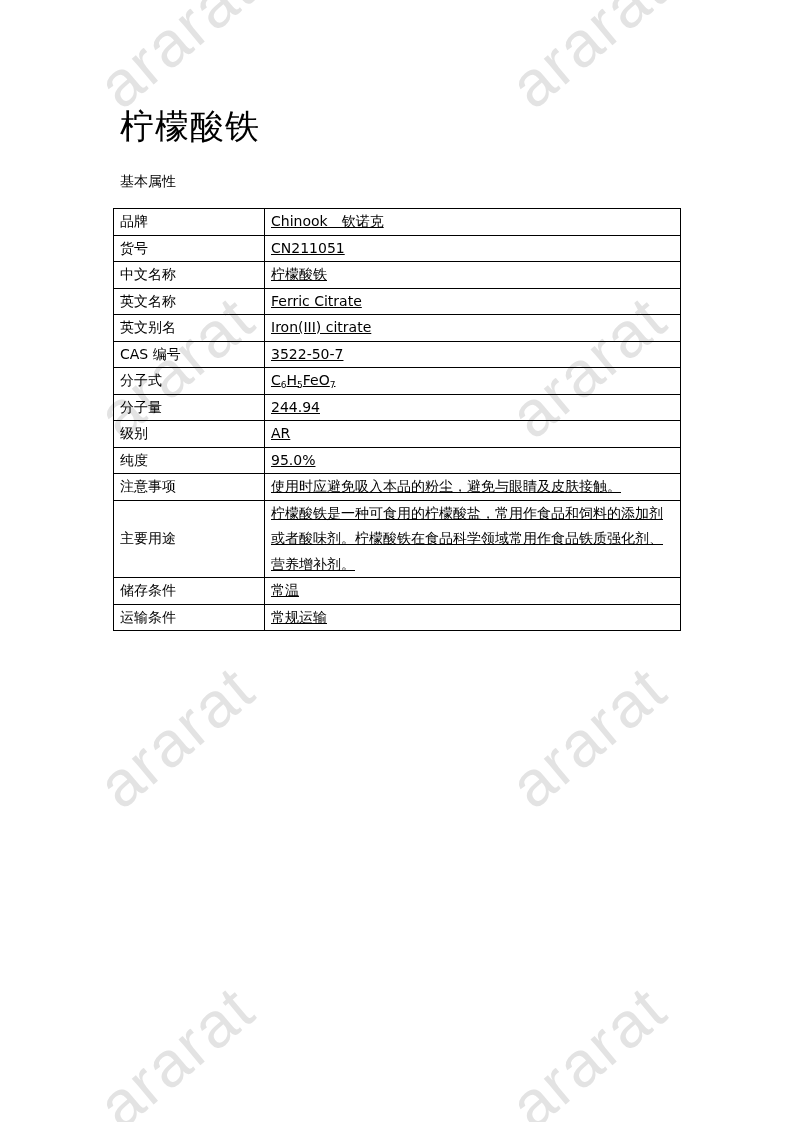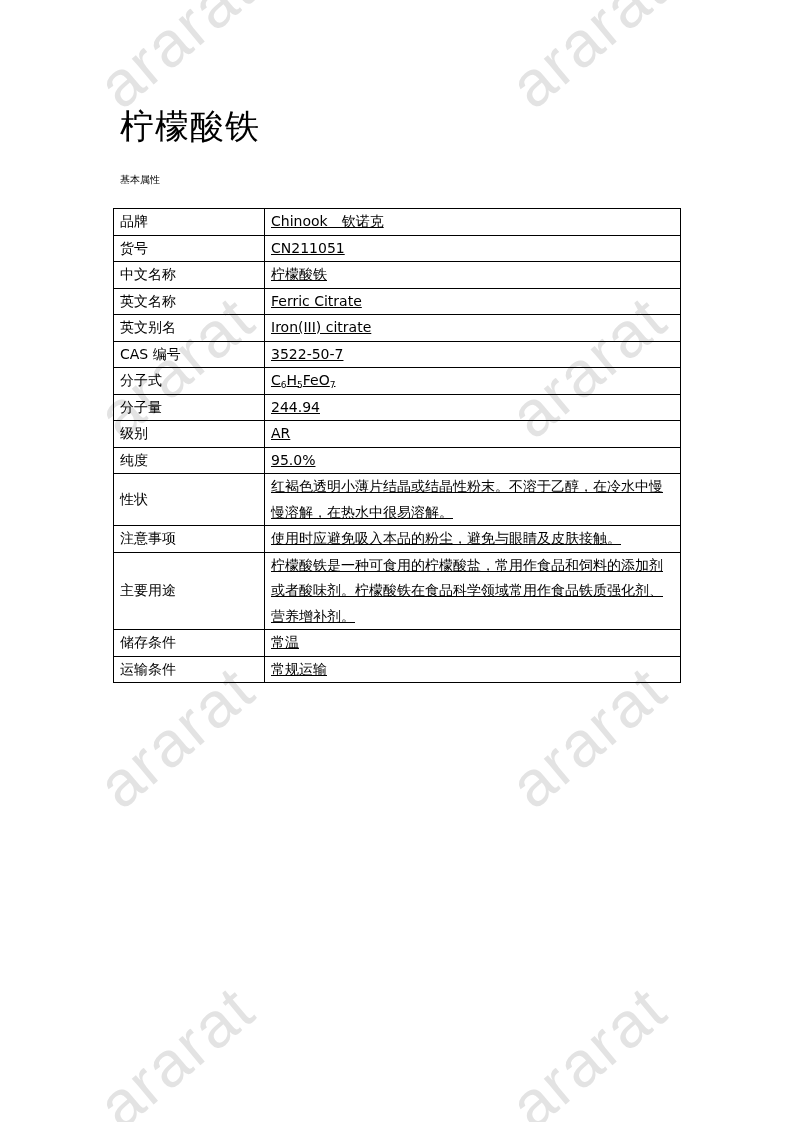--- a/index.html
+++ b/index.html
@@ -35,21 +35,21 @@
       font-size: 34px;
       font-weight: normal;
       margin: 0;
       letter-spacing: 1px;
       z-index: 2;
     }
     .section-label {
       position: absolute;
       left: 120px;
       top: 173px;
-      font-size: 10px;
+      font-size: 14px;
       z-index: 2;
       text-align: center;
     }
     table.props {
       position: absolute;
       left: 113px;
       top: 208px;
       width: 568px;
       border-collapse: collapse;
       z-index: 2;
@@ -128,24 +128,20 @@
     </tr>
     <tr>
       <td class="k">级别</td>
       <td class="v">AR</td>
     </tr>
     <tr>
       <td class="k">纯度</td>
       <td class="v">95.0%</td>
     </tr>
     <tr>
-      <td class="k">性状</td>
-      <td class="v">红褐色透明小薄片结晶或结晶性粉末。不溶于乙醇，在冷水中慢慢溶解，在热水中很易溶解。</td>
-    </tr>
-    <tr>
       <td class="k">注意事项</td>
       <td class="v">使用时应避免吸入本品的粉尘，避免与眼睛及皮肤接触。</td>
     </tr>
     <tr>
       <td class="k">主要用途</td>
       <td class="v">柠檬酸铁是一种可食用的柠檬酸盐，常用作食品和饲料的添加剂或者酸味剂。柠檬酸铁在食品科学领域常用作食品铁质强化剂、营养增补剂。</td>
     </tr>
     <tr>
       <td class="k">储存条件</td>
       <td class="v">常温</td>

